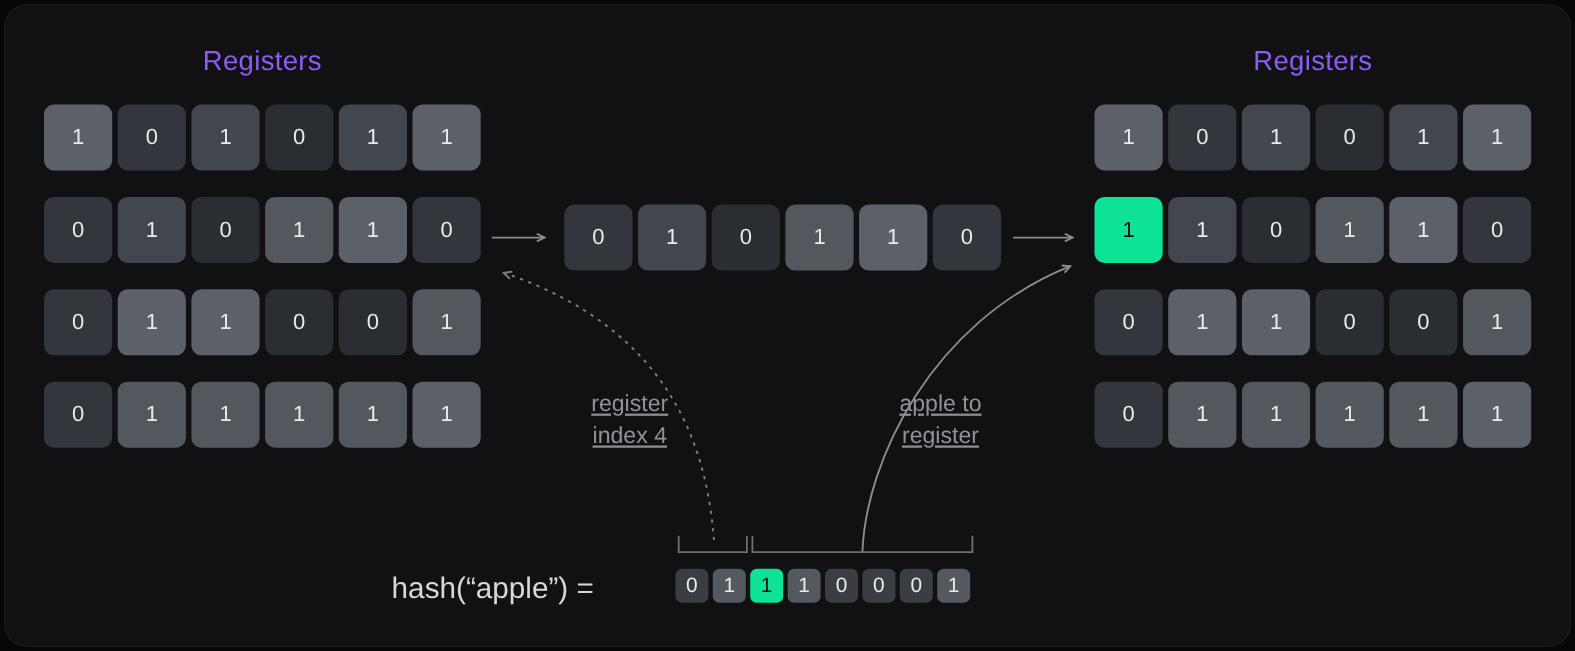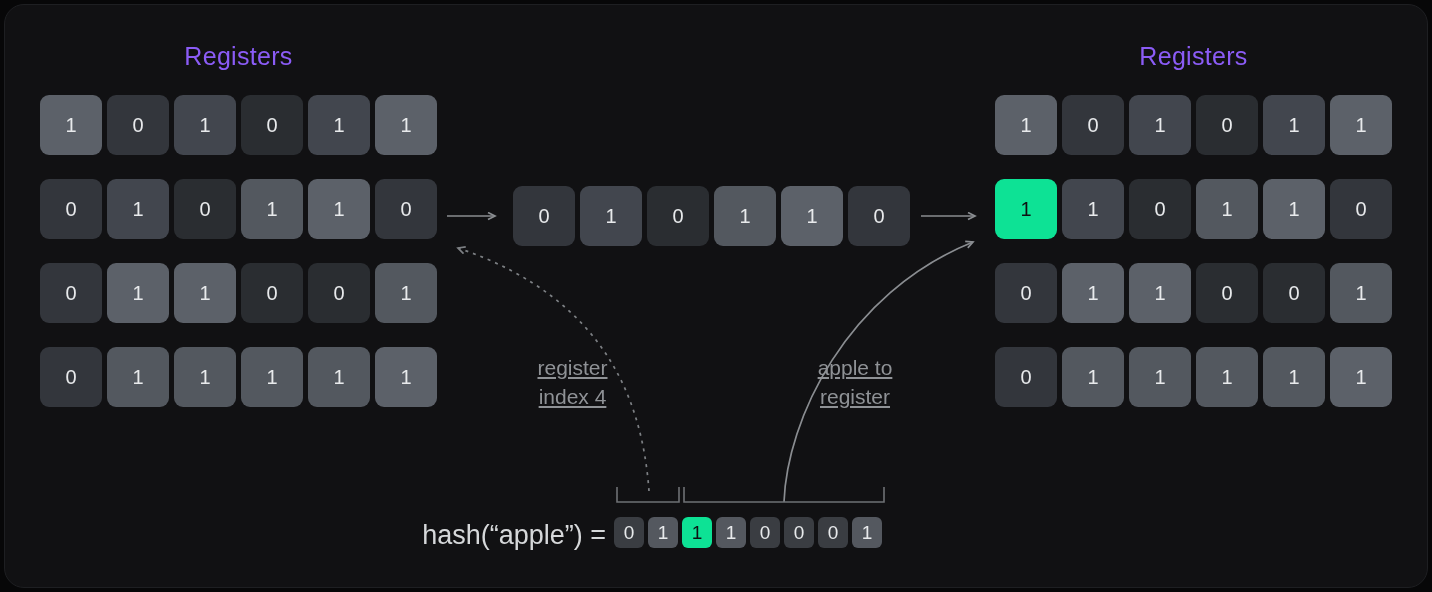--- a/index.html
+++ b/index.html
@@ -34,21 +34,21 @@
   .bits .cell{
     width:30px;height:31px;border-radius:6px;font-size:19px;
   }
   .label{
     position:absolute;text-align:center;
     font-size:21px;line-height:29px;color:#8f9296;text-decoration:underline;
   }
   .label span{display:block;}
   .hash-label{
     position:absolute;left:356px;top:519px;width:250px;
-    text-align:right;font-size:27px;line-height:33px;color:#d6d8da;
+    font-size:27px;line-height:33px;color:#d6d8da;
   }
 </style>
 </head>
 <body>
 
 <div class="card"></div>
 
 <svg class="overlay" viewBox="0 0 1432 592">
   <defs>
     <marker id="ah" markerUnits="userSpaceOnUse" markerWidth="12" markerHeight="12" refX="8" refY="4.5" orient="auto">

